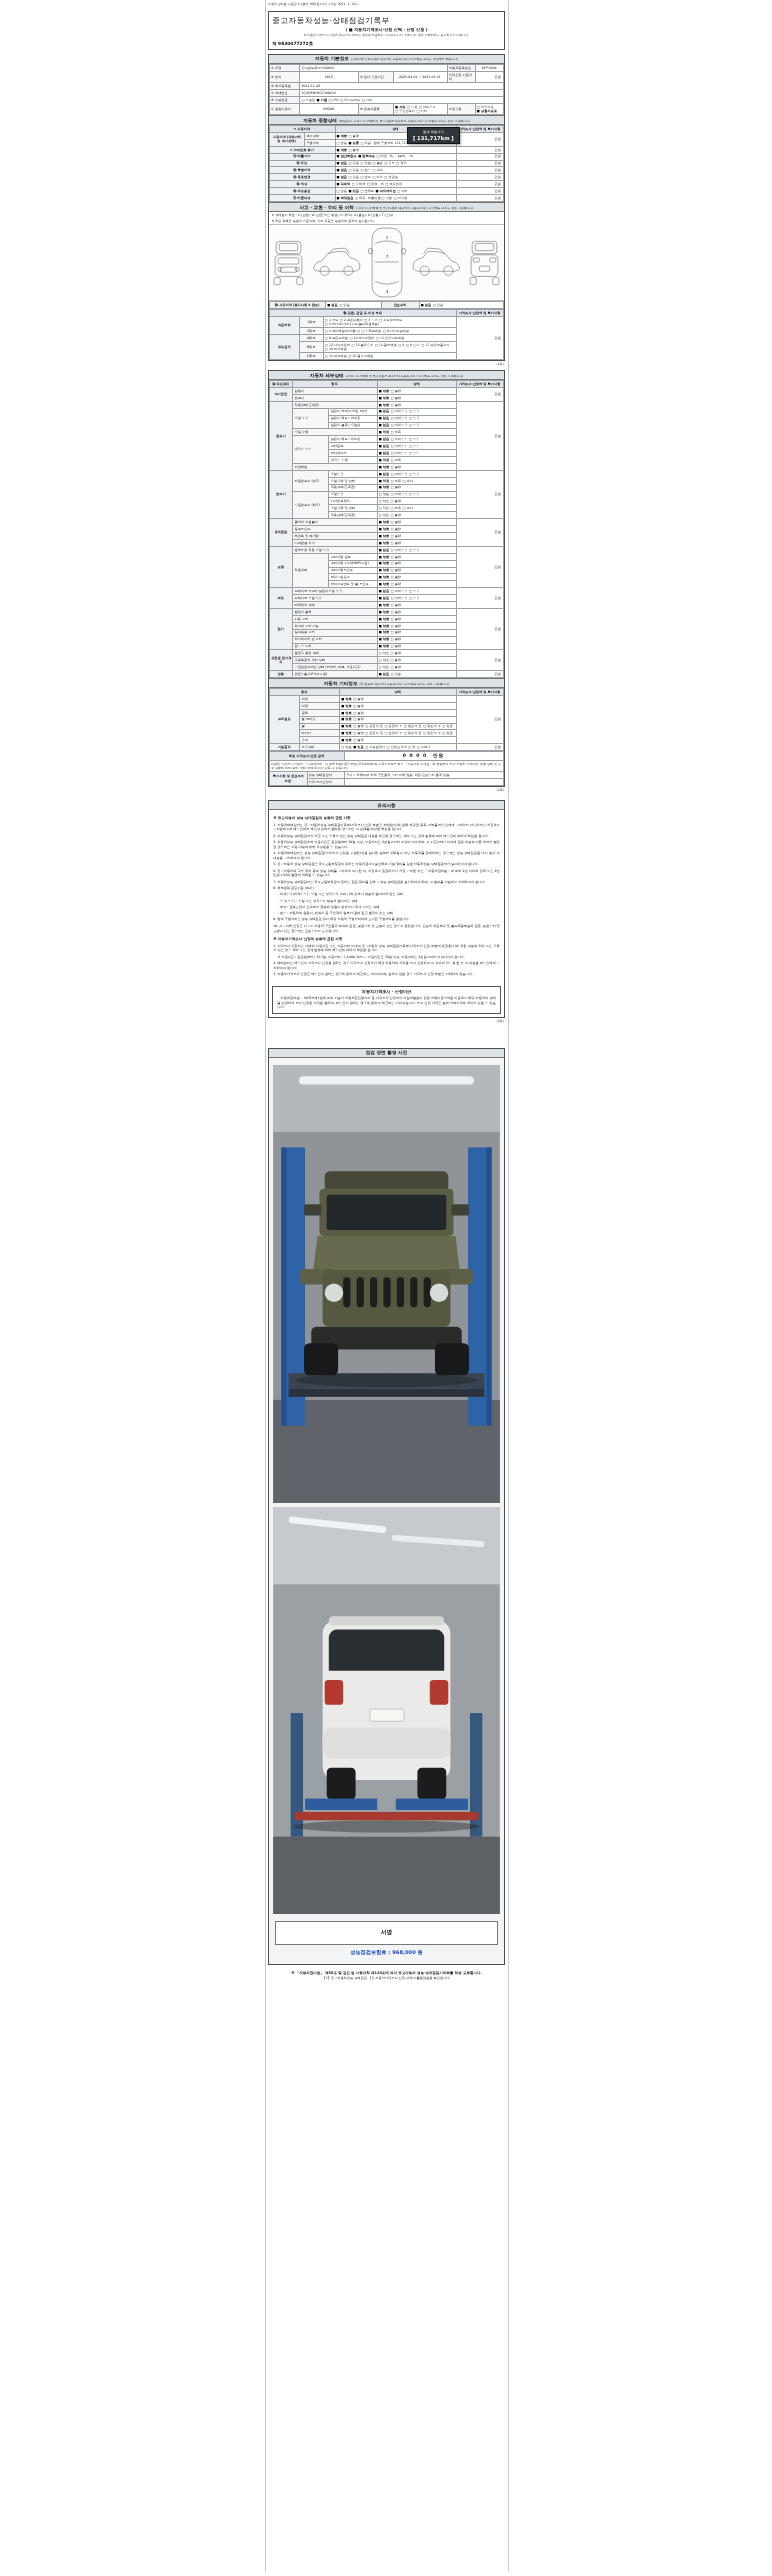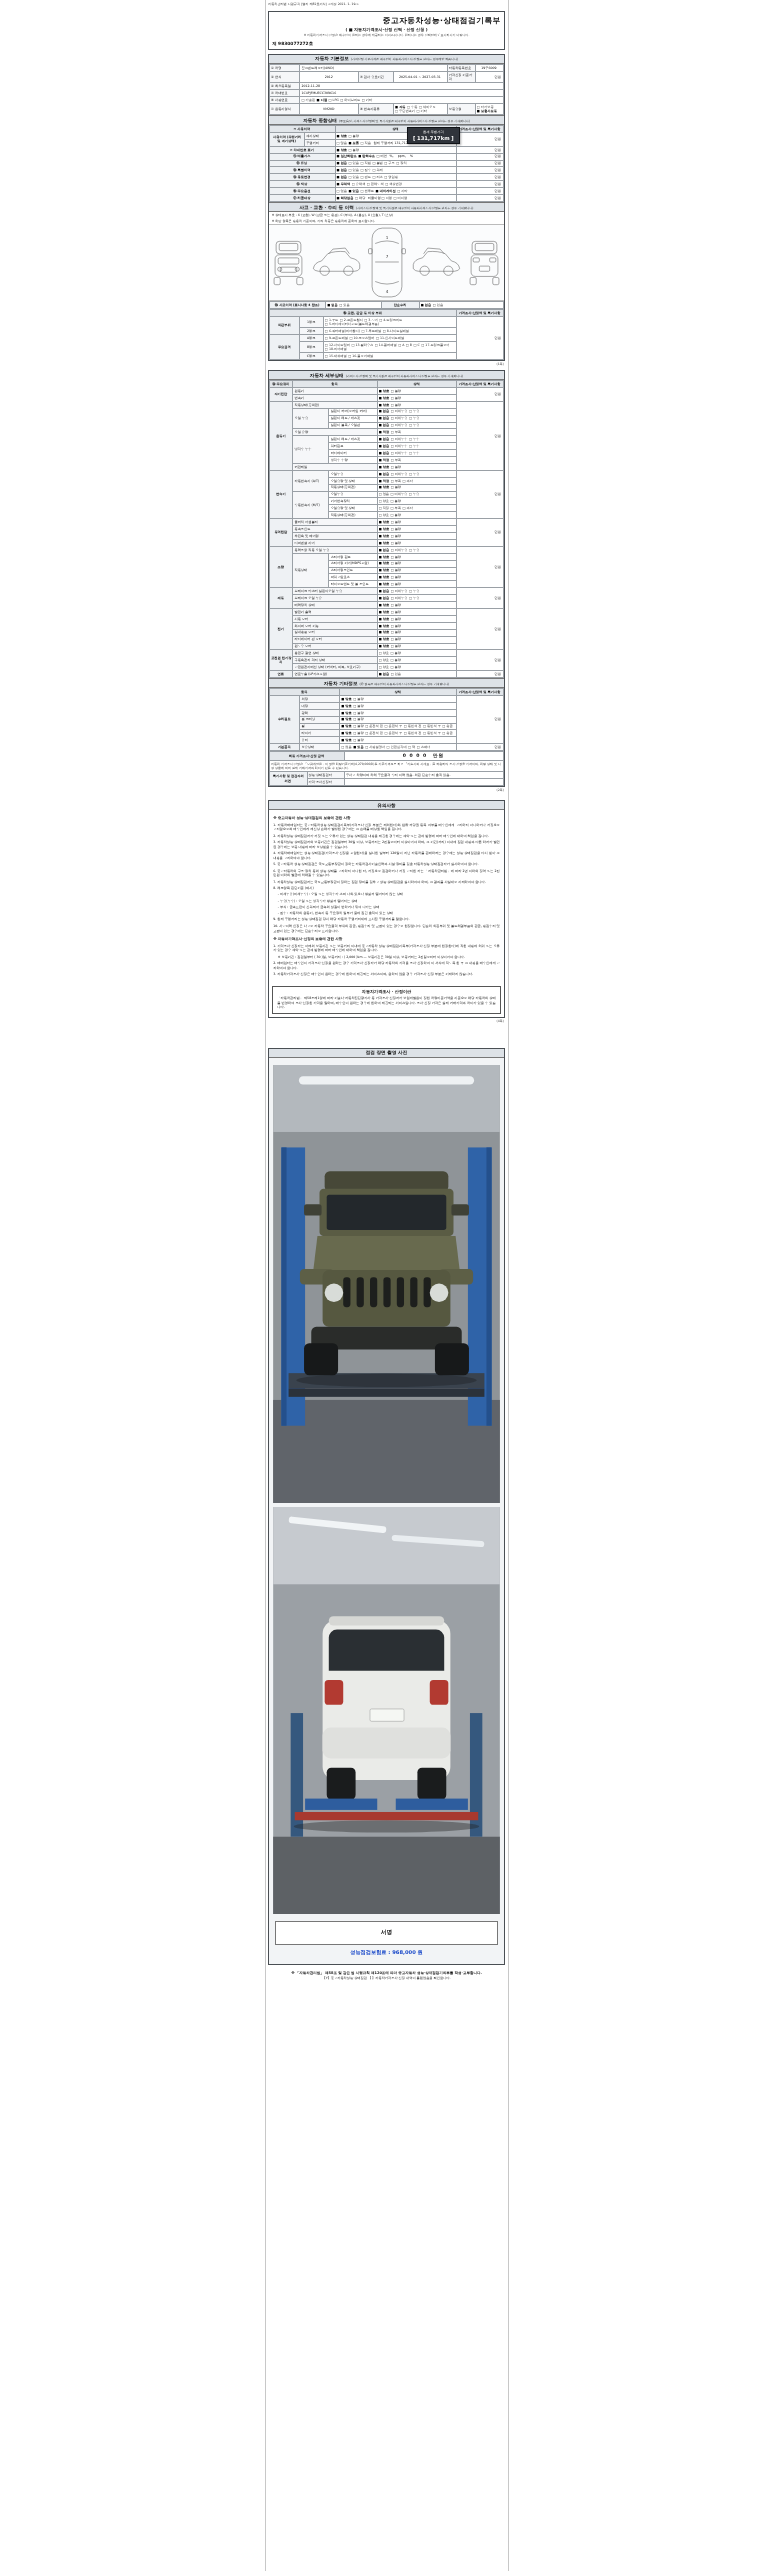--- a/index.html
+++ b/index.html
@@ -1,21 +1,21 @@
 <!DOCTYPE html>
 <html style="font-size:8.2px"><head>
 <meta charset="utf-8">
 <style>
   html,body{margin:0;padding:0;}
   body{width:773px;height:2576px;background:#ffffff;font-family:"DejaVu Sans","Liberation Sans",sans-serif;color:#111;position:relative;}
   .sheet{width:244px;margin:0 auto;min-height:2571px;background:#fff;border-left:0.5px solid #c8c8c8;border-right:0.5px solid #c8c8c8;box-sizing:border-box;padding:1px 2.6px 12.4px;}
   .topline{font-size:3.1px;color:#333;padding:0.5px 0 1px;}
   .box{border:0.7px solid #4a4f54;margin-top:4.1px;background:#fff;position:relative;}
   .header-box{padding:4.1px 3.1px 3.1px;}
-  .main-title{font-size:7.7px;font-weight:bold;text-align:right;letter-spacing:0.5px;}
+  .main-title{font-size:7.7px;font-weight:normal;text-align:left;letter-spacing:0.5px;}
   .sub-title{text-align:center;font-size:4.1px;font-weight:bold;margin-top:1.5px;}
   .sub-note{text-align:center;font-size:3px;color:#444;margin-top:1px;}
   .doc-no{font-size:4.4px;font-weight:bold;margin-top:3.6px;}
   .sec-title{background:#dde2e7;padding:1.5px 2.1px;text-align:center;font-weight:bold;font-size:4.6px;border-top:0.5px solid #777;border-bottom:0.5px solid #777;}
   .box > .sec-title:first-child{border-top:none;}
   .sec-note{font-weight:normal;font-size:2.9px;margin-left:2.1px;color:#222;}
   table{width:100%;border-collapse:collapse;table-layout:fixed;}
   td{border:0.5px solid #9aa0a6;padding:0.8px 1px;font-size:3.2px;line-height:1.35;vertical-align:middle;word-break:break-all;}
   .grp{background:#eef1f4;text-align:center;font-weight:bold;}
   .lbl{background:#f6f7f9;}

